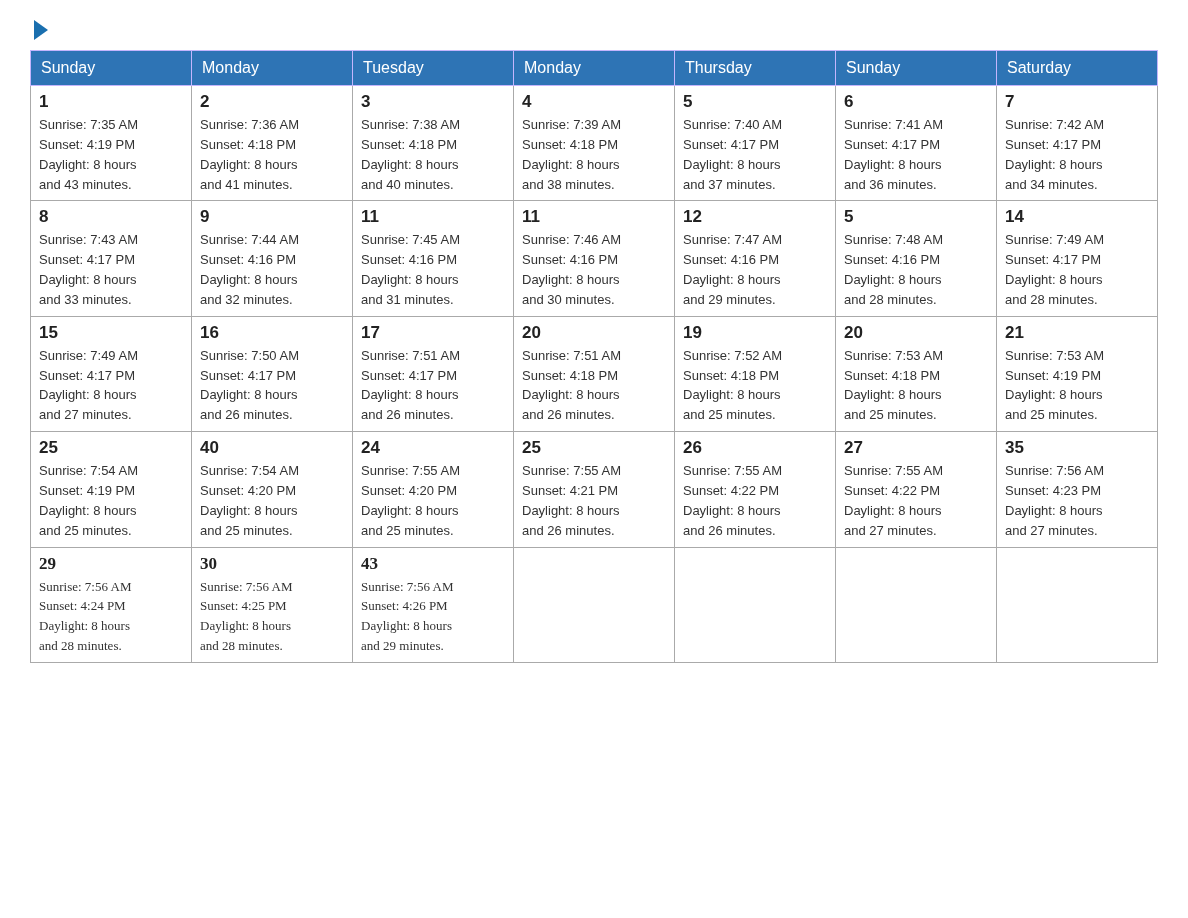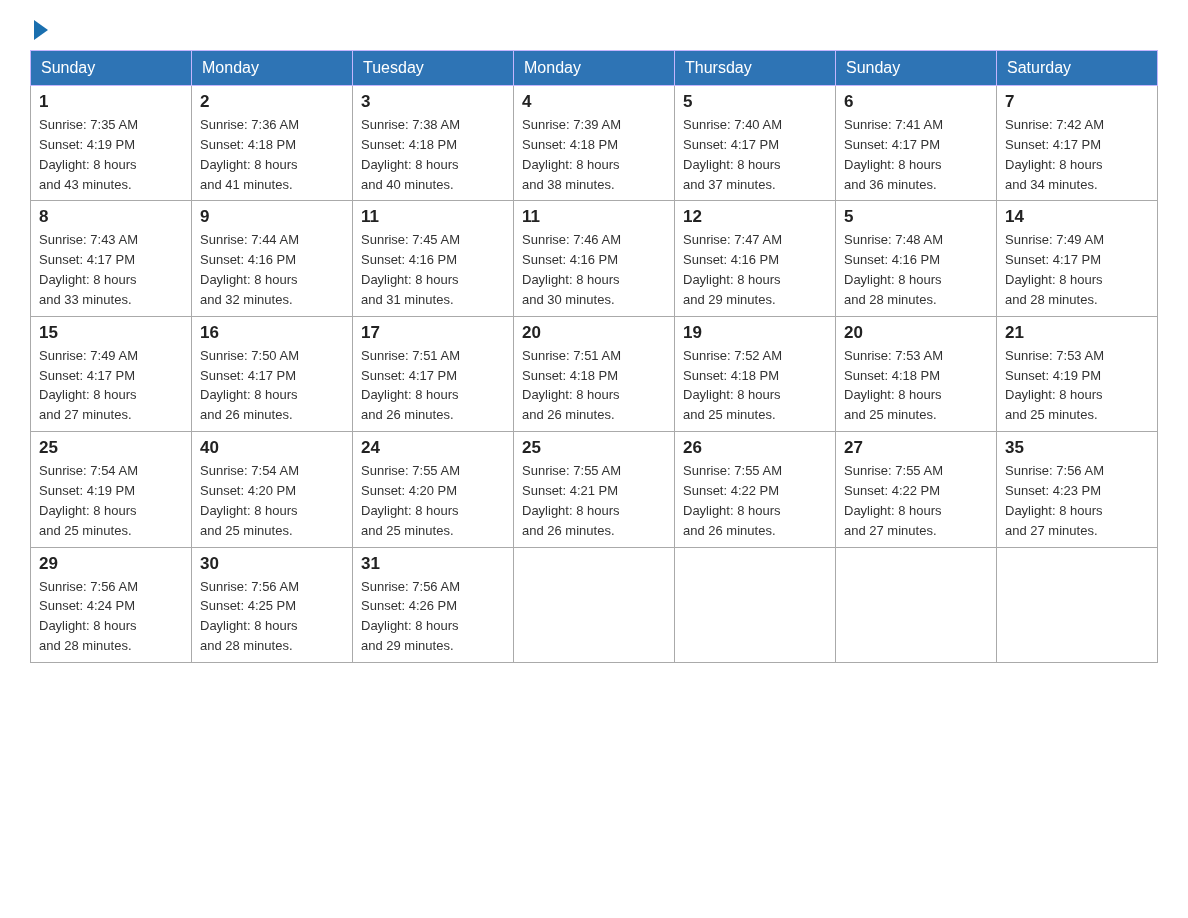--- a/index.html
+++ b/index.html
@@ -90,20 +90,21 @@
     .day-info {
       font-size: 13px;
       color: #333;
       line-height: 1.45;
     }
     .empty-cell {
       background: #fff;
     }
     .calendar tbody tr:last-child td {
       height: auto;
+      font-family: Liberation Serif, serif;
     }
   </style>
 </head>
 <body>
 
 <div class="header">
   <div class="logo">
     <span class="logo-general"></span>
     <span class="logo-blue">
       <span></span>
@@ -191,21 +192,21 @@
         <td><span class="day-number">27</span>
         <span class="day-info">Sunrise: 7:55 AM<br>Sunset: 4:22 PM<br>Daylight: 8 hours<br>and 27 minutes.</span></td>
         <td><span class="day-number">35</span>
         <span class="day-info">Sunrise: 7:56 AM<br>Sunset: 4:23 PM<br>Daylight: 8 hours<br>and 27 minutes.</span></td>
       </tr>
       <tr>
         <td><span class="day-number">29</span>
         <span class="day-info">Sunrise: 7:56 AM<br>Sunset: 4:24 PM<br>Daylight: 8 hours<br>and 28 minutes.</span></td>
         <td><span class="day-number">30</span>
         <span class="day-info">Sunrise: 7:56 AM<br>Sunset: 4:25 PM<br>Daylight: 8 hours<br>and 28 minutes.</span></td>
-        <td><span class="day-number">31</span>
+        <td><span class="day-number">43</span>
         <span class="day-info">Sunrise: 7:56 AM<br>Sunset: 4:26 PM<br>Daylight: 8 hours<br>and 29 minutes.</span></td>
         <td class="empty-cell"></td>
         <td class="empty-cell"></td>
         <td class="empty-cell"></td>
         <td class="empty-cell"></td>
       </tr>
     </tbody>
 </table>
 
 </body></html>

